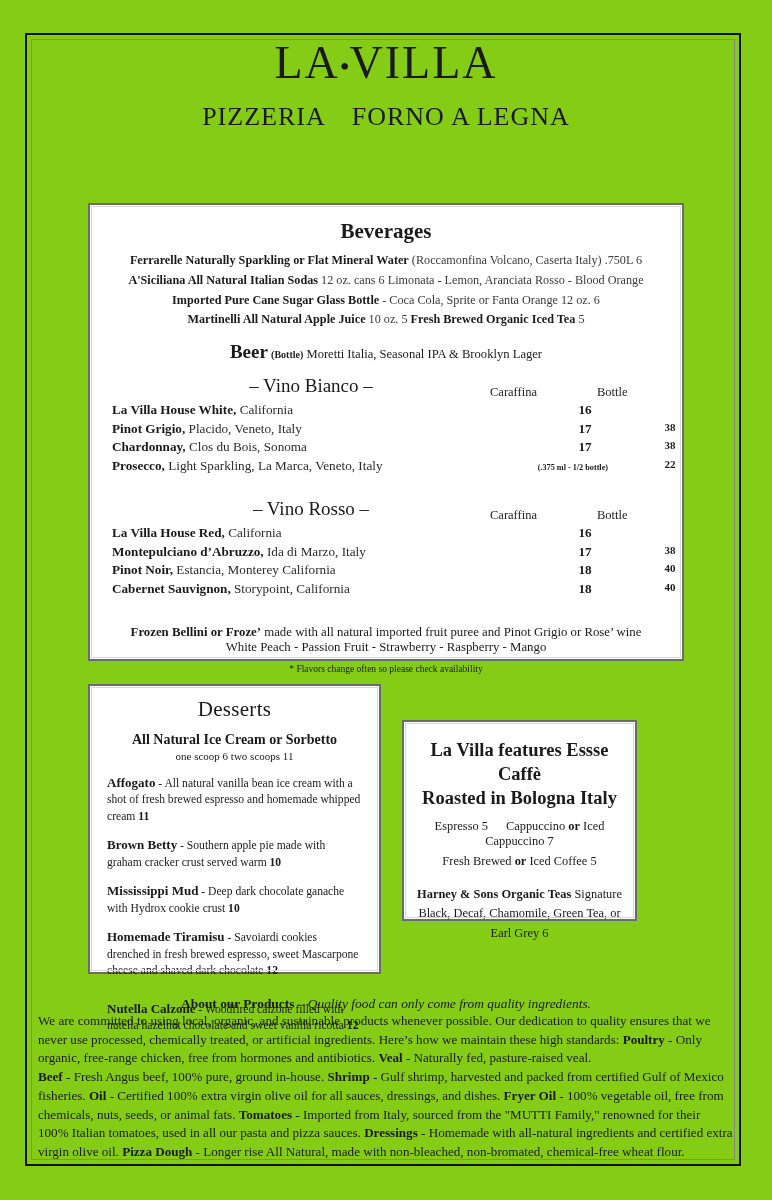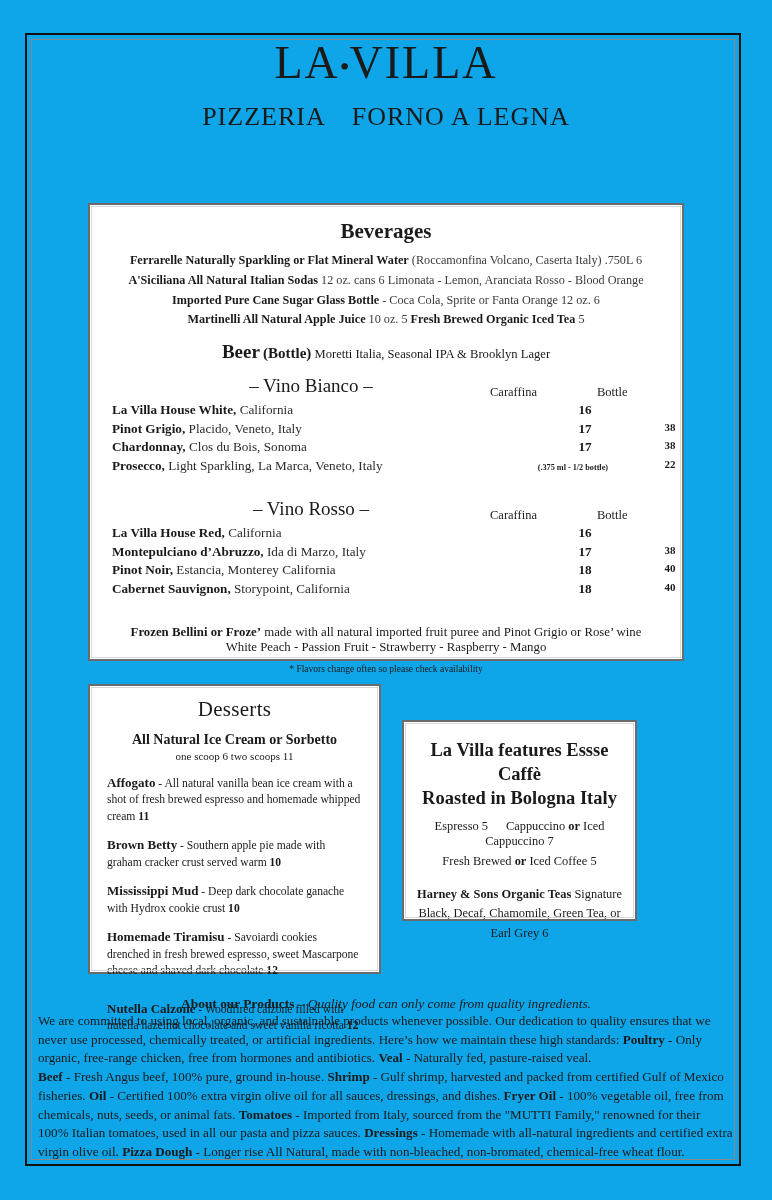--- a/index.html
+++ b/index.html
@@ -11,21 +11,21 @@
     width: 772px;
     height: 1200px;
     font-family: "Liberation Serif", "DejaVu Serif", serif;
     color: #1a1a1a;
     overflow: hidden;
   }
   .page {
     position: relative;
     width: 772px;
     height: 1200px;
-    background: #0ea5e9;
+    background: #84cc16;
     box-sizing: border-box;
   }
   
   .frame-outer {
     position: absolute;
     left: 25px;
     top: 33px;
     width: 716px;
     height: 1133px;
     border: 2px solid #111;
@@ -103,21 +103,21 @@
   }
   .bev-line b { font-weight: bold; }
   .bev-line .lt { color: #3a3a3a; }
 
   .beer-line {
     text-align: center;
     margin-top: 11px;
     font-size: 12.6px;
   }
   .beer-line .big { font-size: 19px; font-weight: bold; }
-  .beer-line .bot { font-size: 15px; font-weight: bold; }
+  .beer-line .bot { font-size: 10px; font-weight: bold; }
 
   
   .wine-block { position: relative; margin-top: 12px; }
   .wine-head {
     text-align: center;
     font-size: 19px;
     padding-right: 150px;
   }
   .col-heads {
     position: absolute;

